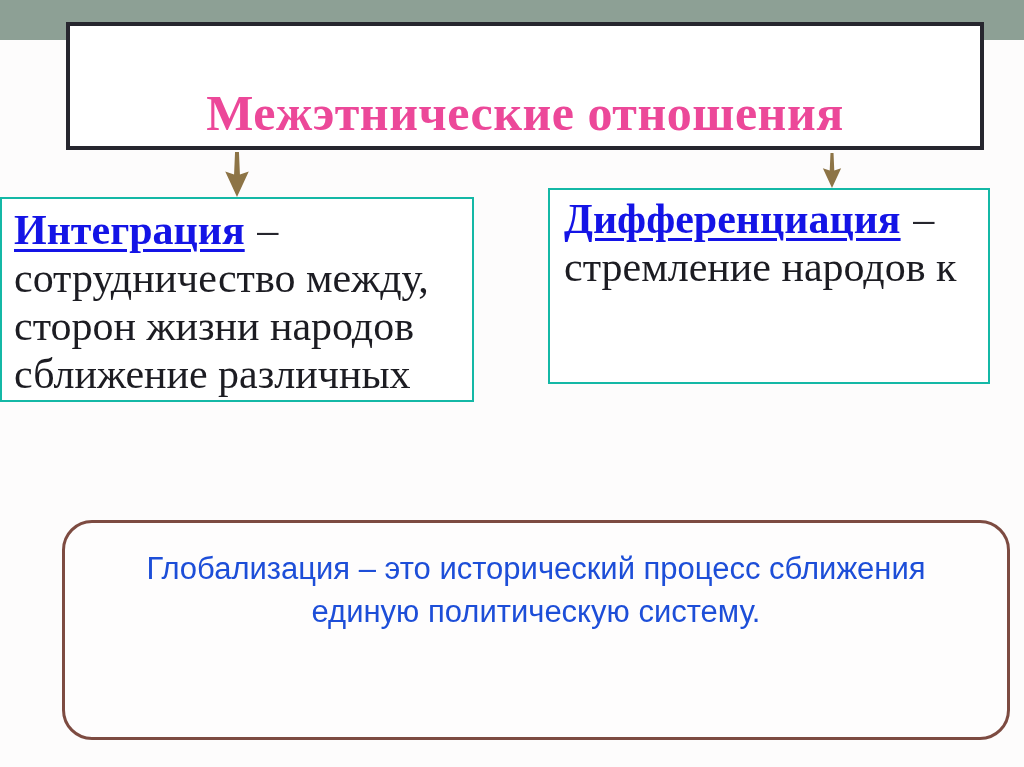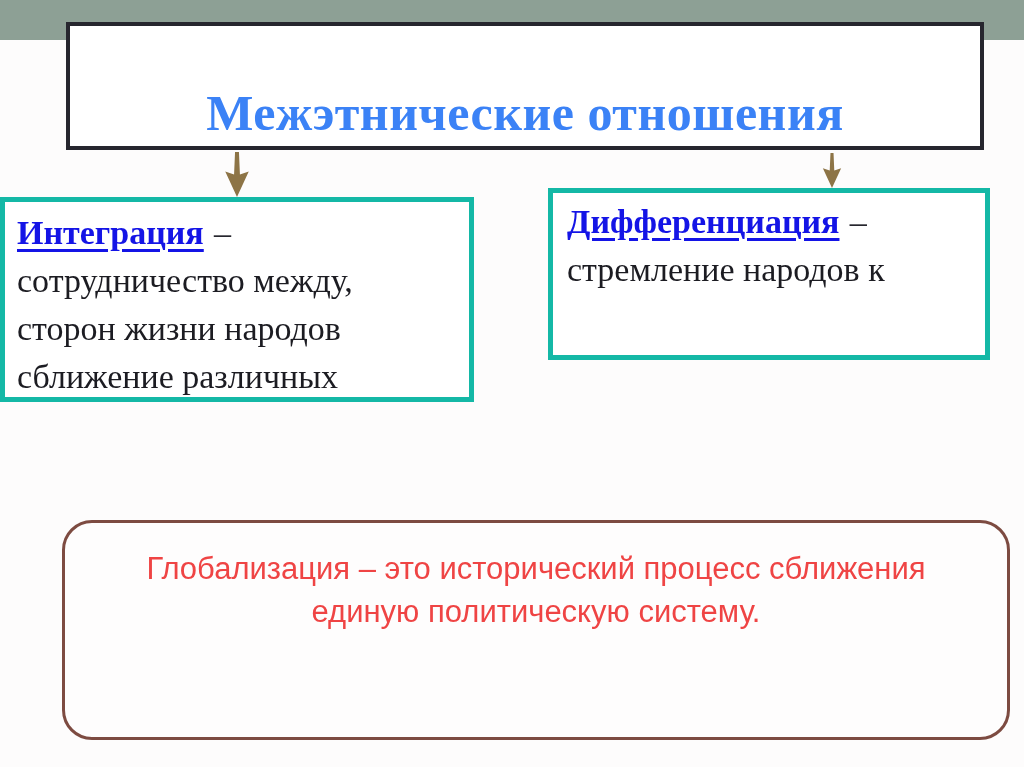--- a/index.html
+++ b/index.html
@@ -14,46 +14,46 @@
     background:#8da095;
   }
   
   .title-box{
     position:absolute;left:66px;top:22px;width:918px;height:128px;
     background:#ffffff;border:4px solid #26262e;box-sizing:border-box;
     display:flex;align-items:flex-end;justify-content:center;
   }
   .title-text{
     font-family:"Liberation Serif",serif;font-weight:bold;
-    font-size:50px;line-height:1;color:#3b82f6;
+    font-size:50px;line-height:1;color:#ec4899;
     padding-bottom:8px;letter-spacing:0.5px;white-space:nowrap;
   }
   
   .arrow{position:absolute;}
   
   .def-box{
-    position:absolute;background:#ffffff;border:5px solid #14b8a6;
+    position:absolute;background:#ffffff;border:2px solid #14b8a6;
     box-sizing:border-box;color:#1c1c22;
-    font-family:"Liberation Serif",serif;font-size:34px;line-height:48px;
+    font-family:"Liberation Serif",serif;font-size:42px;line-height:48px;
   }
   .def-box.left{left:0;top:197px;width:474px;height:205px;padding:7px 8px 0 12px;}
-  .def-box.right{left:548px;top:188px;width:442px;height:172px;padding:5px 8px 0 14px;}
+  .def-box.right{left:548px;top:188px;width:442px;height:196px;padding:5px 8px 0 14px;}
   .term{
     color:#1414e6;font-weight:bold;
     text-decoration:underline;text-decoration-thickness:3px;text-underline-offset:5px;
   }
   .dash{color:#26262e;margin-left:0.3em;}
   .def-line{white-space:nowrap;}
   
   .note-box{
     position:absolute;left:62px;top:520px;width:948px;height:220px;
     background:#fefdfd;border:3px solid #7d4b41;border-radius:30px;
     box-sizing:border-box;padding-top:24px;
     font-family:"Liberation Sans",sans-serif;font-size:31px;line-height:43px;
-    color:#ef4444;text-align:center;
+    color:#1d4ed8;text-align:center;
   }
   .note-line{white-space:nowrap;}
 </style>
 </head>
 <body>
 
 <div class="stage">
 
   <div class="top-bar"></div>
 

